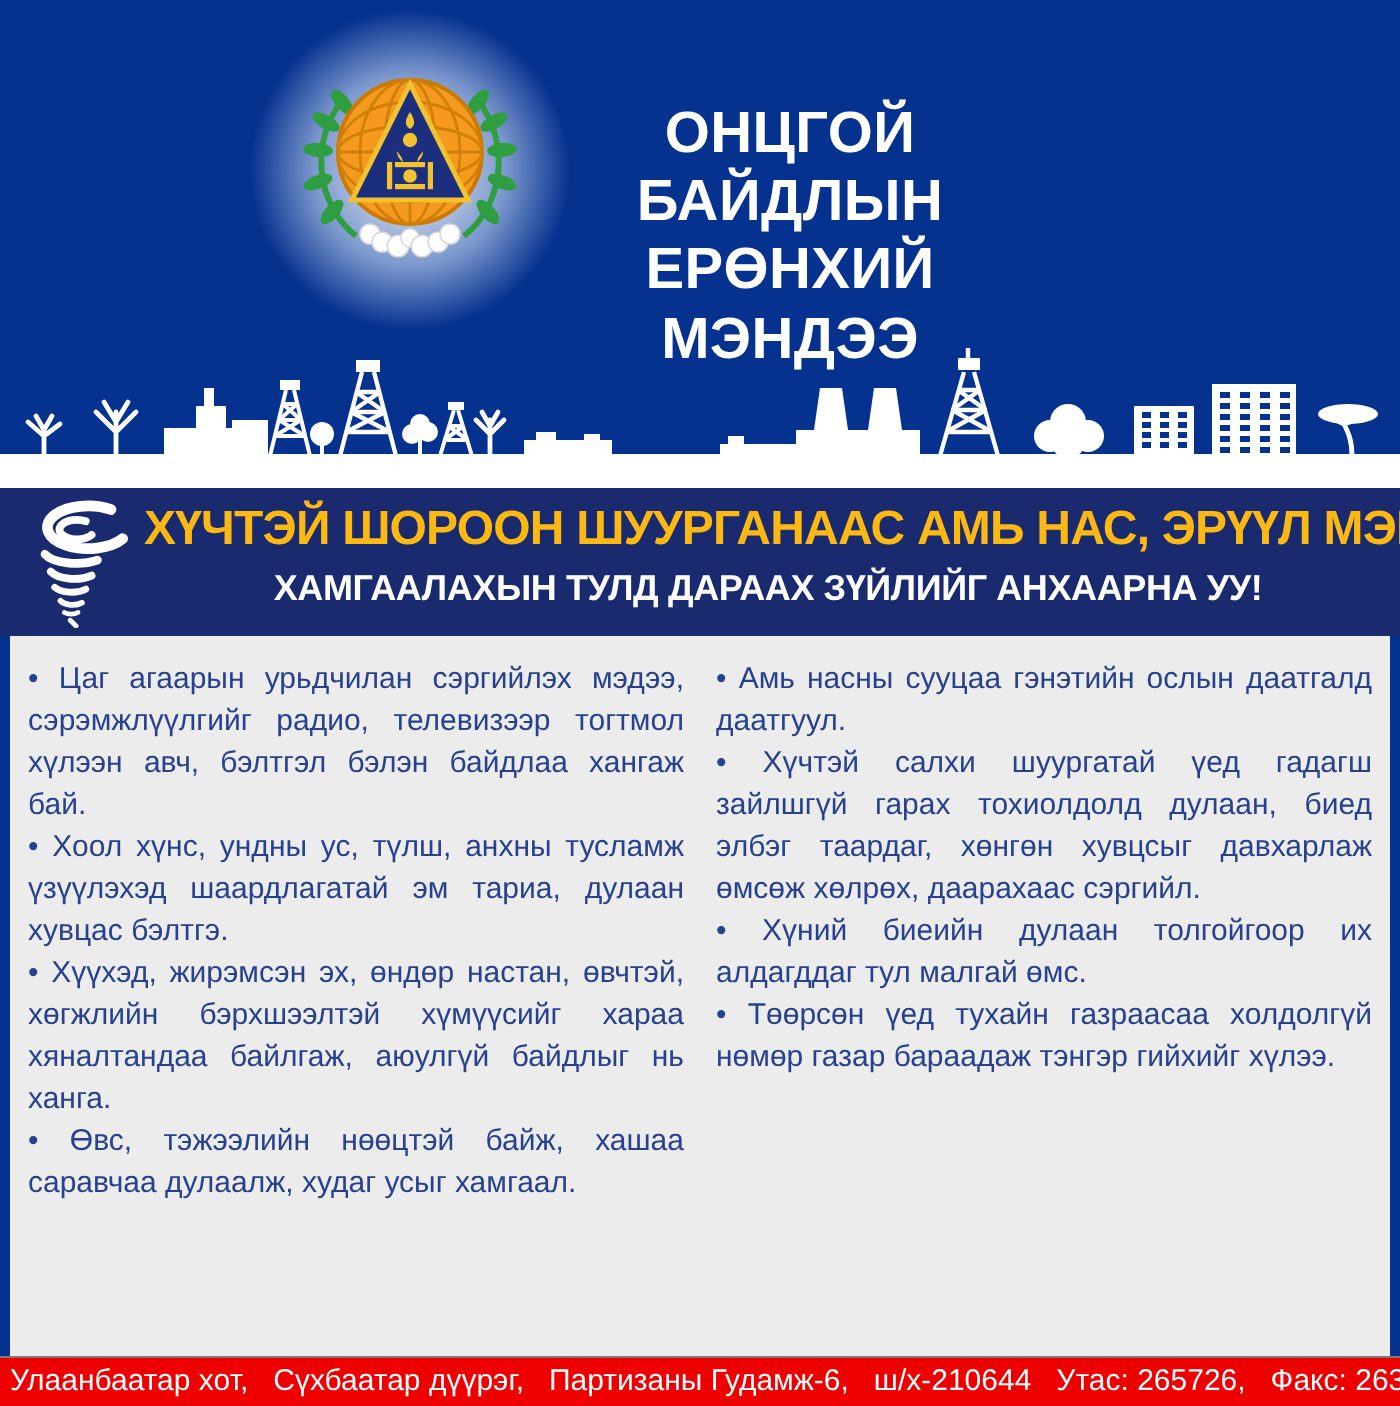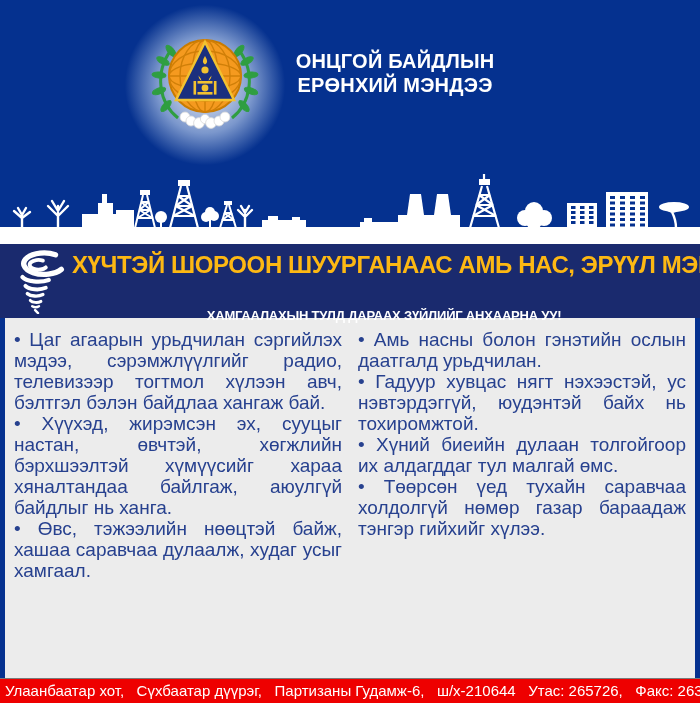--- a/index.html
+++ b/index.html
@@ -6,38 +6,38 @@
   body{width:700px;height:703px;overflow:hidden;font-family:"Liberation Sans","DejaVu Sans",sans-serif;}
   .poster{position:relative;width:700px;height:703px;}
 
   
   .top-header{position:relative;width:700px;height:170px;background:#05318f;}
   .logo-wrap{position:absolute;left:138px;top:12px;width:134px;height:146px;}
   .logo-glow{position:absolute;left:-14px;top:-8px;width:162px;height:162px;border-radius:50%;
     background:radial-gradient(circle,rgba(255,255,255,.95) 0%,rgba(220,235,255,.55) 42%,rgba(255,255,255,0) 70%);}
   .logo-svg{position:relative;display:block;margin:6px auto 0;}
   .agency-name{position:absolute;left:283px;top:50px;width:224px;text-align:center;color:#ffffff;
-    font-size:20px;font-weight:bold;line-height:1.18;letter-spacing:.2px;}
+    font-size:29px;font-weight:bold;line-height:1.18;letter-spacing:.2px;}
 
   
   .skyline{display:block;width:700px;height:74px;background:#05318f;}
 
   
   .banner{position:relative;width:700px;height:74px;background:#1a2a6e;}
   .tornado-wrap{position:absolute;left:8px;top:4px;width:62px;height:66px;}
   .banner-text{position:absolute;left:72px;right:4px;top:5px;text-align:center;}
   .banner-line1{color:#fdb813;font-size:24px;font-weight:bold;letter-spacing:-.4px;line-height:32px;white-space:nowrap;}
-  .banner-line2{color:#ffffff;font-size:13px;font-weight:bold;letter-spacing:-.2px;line-height:27px;white-space:nowrap;margin-top:21px;}
+  .banner-line2{color:#ffffff;font-size:18px;font-weight:bold;letter-spacing:-.2px;line-height:27px;white-space:nowrap;}
 
   
   .content{box-sizing:border-box;width:700px;height:360px;background:#ececec;
     border-left:5px solid #05318f;border-right:5px solid #05318f;
     padding:11px 9px 0 9px;display:flex;gap:16px;}
   .col{flex:1;min-width:0;}
-  .tip{margin:0;color:#27418f;font-size:19px;line-height:21px;text-align:justify;}
+  .tip{margin:0;color:#27418f;font-size:15px;line-height:21px;text-align:justify;}
   .tip::before{content:"•  ";}
 
   
   .footer{box-sizing:border-box;width:700px;height:25px;background:#ee0000;border-top:1px solid #7a7a7a;
     color:#ffffff;font-size:15px;line-height:24px;padding-left:5px;white-space:pre;overflow:hidden;}
 </style>
 </head>
 <body>
 
 <div class="poster">
@@ -242,27 +242,28 @@
     </div>
     <div class="banner-text">
       <div class="banner-line1">ХҮЧТЭЙ ШОРООН ШУУРГАНААС АМЬ НАС, ЭРҮҮЛ МЭНДЭЭ</div>
       <div class="banner-line2">ХАМГААЛАХЫН ТУЛД ДАРААХ ЗҮЙЛИЙГ АНХААРНА УУ!</div>
     </div>
   </div>
 
   <div class="content">
     <div class="col">
       <p class="tip">Цаг агаарын урьдчилан сэргийлэх мэдээ, сэрэмжлүүлгийг радио, телевизээр тогтмол хүлээн авч, бэлтгэл бэлэн байдлаа хангаж бай.</p>
-      <p class="tip">Хүүхэд, жирэмсэн эх, сууцыг настан, өвчтэй, хөгжлийн бэрхшээлтэй хүмүүсийг хараа хяналтандаа байлгаж, аюулгүй байдлыг нь ханга.</p>
+      <p class="tip">Хоол хүнс, ундны ус, түлш, анхны тусламж үзүүлэхэд шаардлагатай эм тариа, дулаан хувцас бэлтгэ.</p>
+      <p class="tip">Хүүхэд, жирэмсэн эх, өндөр настан, өвчтэй, хөгжлийн бэрхшээлтэй хүмүүсийг хараа хяналтандаа байлгаж, аюулгүй байдлыг нь ханга.</p>
       <p class="tip">Өвс, тэжээлийн нөөцтэй байж, хашаа саравчаа дулаалж, худаг усыг хамгаал.</p>
 
     </div>
     <div class="col">
-      <p class="tip">Амь насны болон гэнэтийн ослын даатгалд урьдчилан.</p>
-      <p class="tip">Гадуур хувцас нягт нэхээстэй, ус нэвтэрдэггүй, юудэнтэй байх нь тохиромжтой.</p>
+      <p class="tip">Амь насны сууцаа гэнэтийн ослын даатгалд даатгуул.</p>
+      <p class="tip">Хүчтэй салхи шуургатай үед гадагш зайлшгүй гарах тохиолдолд дулаан, биед элбэг таардаг, хөнгөн хувцсыг давхарлаж өмсөж хөлрөх, даарахаас сэргийл.</p>
       <p class="tip">Хүний биеийн дулаан толгойгоор их алдагддаг тул малгай өмс.</p>
-      <p class="tip">Төөрсөн үед тухайн саравчаа холдолгүй нөмөр газар бараадаж тэнгэр гийхийг хүлээ.</p>
+      <p class="tip">Төөрсөн үед тухайн газраасаа холдолгүй нөмөр газар бараадаж тэнгэр гийхийг хүлээ.</p>
     </div>
   </div>
 
   <div class="footer">Улаанбаатар хот,   Сүхбаатар дүүрэг,   Партизаны Гудамж-6,   ш/х-210644   Утас: 265726,   Факс: 263554</div>
 
 </div>
 
 </body></html>

